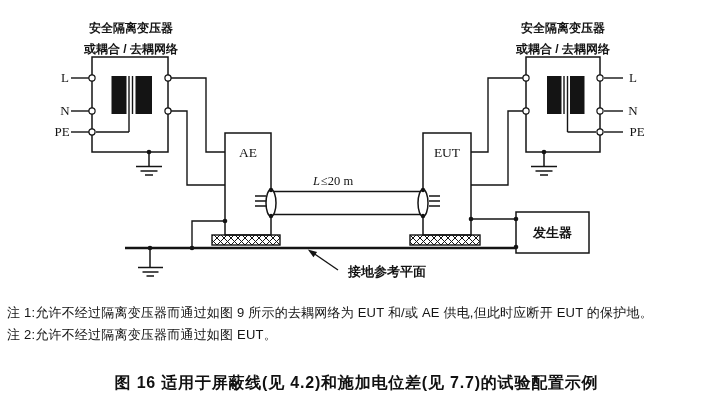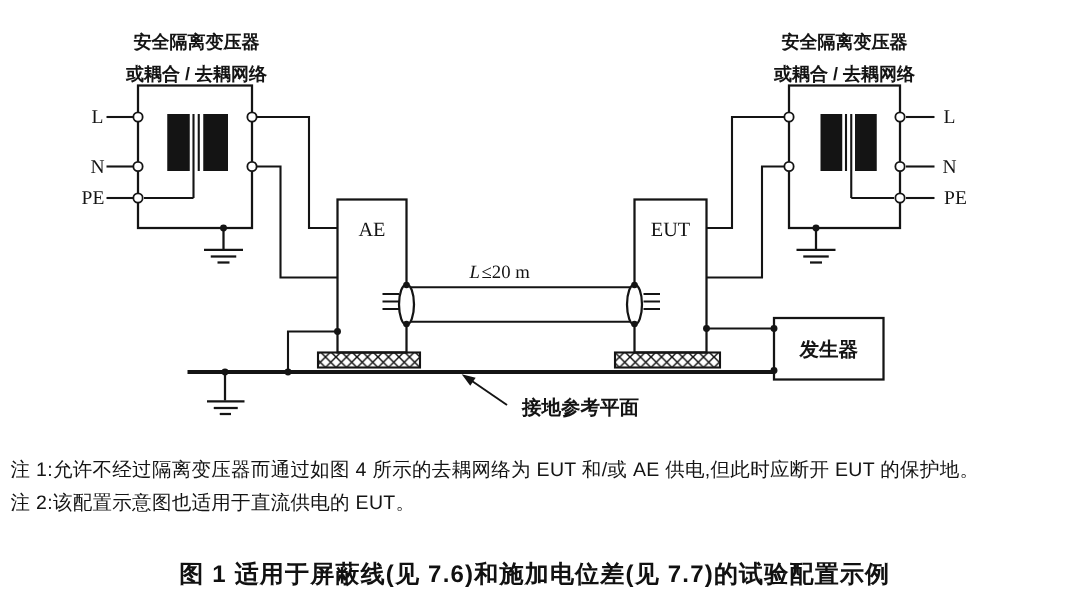--- a/index.html
+++ b/index.html
@@ -166,18 +166,18 @@
       <g fill="#141414" stroke="none">
         <circle cx="150" cy="248" r="2.3"></circle>
           <circle cx="192" cy="248" r="2.3"></circle>
       </g>
       <path d="M338,270 L311,251.5" stroke-width="1.3"></path>
       <polygon points="307.8,249.5 317.1,251.9 313.5,257.2" fill="#141414" stroke="none"></polygon>
       <text class="dev-cjk" x="348" y="276" stroke="none" fill="#141414" font-size="12.5">接地参考平面</text>
     </g>
   </svg>
 
-  <div id="note-1" class="note-line">注 1:允许不经过隔离变压器而通过如图 4 所示的去耦网络为 EUT 和/或 AE 供电,但此时应断开 EUT 的保护地。</div>
-  <div id="note-2" class="note-line">注 2:该配置示意图也适用于直流供电的 EUT。</div>
+  <div id="note-1" class="note-line">注 1:允许不经过隔离变压器而通过如图 9 所示的去耦网络为 EUT 和/或 AE 供电,但此时应断开 EUT 的保护地。</div>
+  <div id="note-2" class="note-line">注 2:允许不经过隔离变压器而通过如图 EUT。</div>
 
-  <div id="caption">图 1  适用于屏蔽线(见 7.6)和施加电位差(见 7.7)的试验配置示例</div>
+  <div id="caption">图 16  适用于屏蔽线(见 4.2)和施加电位差(见 7.7)的试验配置示例</div>
 
 </div>
 
 </body></html>

